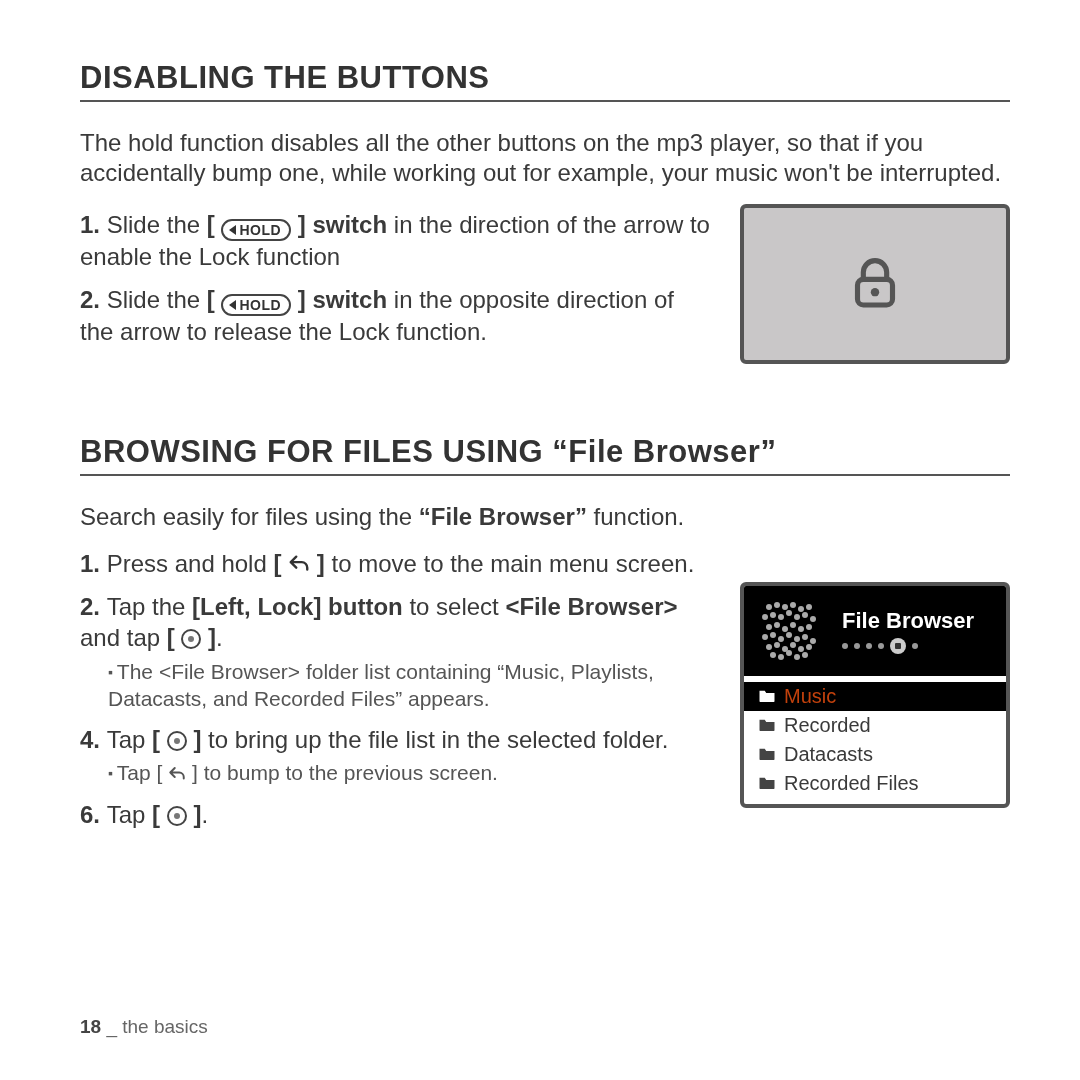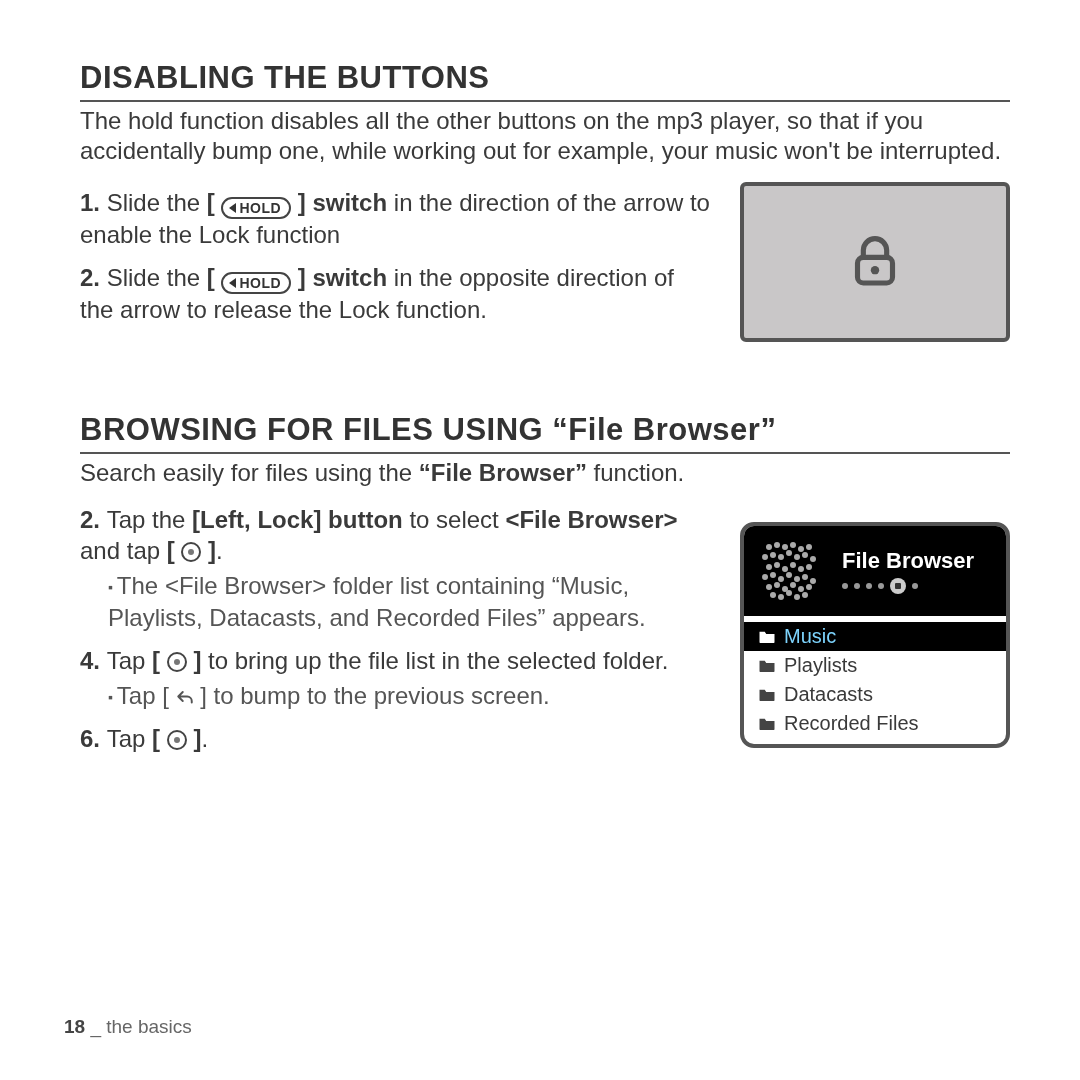--- a/index.html
+++ b/index.html
@@ -10,21 +10,21 @@
     color: #3a3a3a;
     padding: 60px 70px 30px 80px;
     position: relative;
   }
   h2.section-heading {
     font-size: 31px;
     font-weight: bold;
     letter-spacing: 0.5px;
     border-bottom: 2px solid #555;
     padding-bottom: 4px;
-    margin-bottom: 4px;
+    margin-bottom: 26px;
     color: #333;
   }
   .intro {
     font-size: 24px;
     line-height: 1.25;
     margin-bottom: 16px;
     color: #3a3a3a;
   }
   .two-col {
     display: flex;
@@ -42,21 +42,21 @@
     color: #3a3a3a;
   }
   ol.steps > li {
     position: relative;
     margin-bottom: 12px;
     padding-left: 0;
   }
   ol.steps > li .num { font-weight: bold; }
   .bold { font-weight: bold; }
   .sub {
-    font-size: 24px;
+    font-size: 21px;
     color: #555;
     margin: 4px 0 4px 28px;
     line-height: 1.3;
   }
   .sub::before { content: "▪ "; font-size: 14px; vertical-align: 2px; }
 
   
   .hold-pill {
     display: inline-flex;
     align-items: center;
@@ -113,21 +113,21 @@
     display: flex;
     align-items: center;
     justify-content: center;
   }
   .lock-box svg { width: 56px; height: 56px; }
 
   
   .fb-box {
     width: 270px;
     border: 4px solid #555;
-    border-radius: 14px;
+    border-radius: 6px;
     overflow: hidden;
     background: #fff;
   }
   .fb-header {
     height: 90px;
     background: #000;
     display: flex;
     align-items: center;
     padding: 0 16px;
     gap: 10px;
@@ -156,30 +156,30 @@
   .fb-item {
     display: flex;
     align-items: center;
     gap: 8px;
     padding: 3px 14px;
     font-size: 20px;
     color: #3a3a3a;
   }
   .fb-item.selected {
     background: #000;
-    color: #7dd3fc;
+    color: #c2410c;
     gap: 8px;
   }
   .fb-item .folder-icon svg { width: 18px; height: 16px; display: block; }
 
   .section-gap { height: 70px; }
 
   .footer {
     position: absolute;
-    left: 64px;
+    left: 80px;
     bottom: 42px;
     font-size: 19px;
     color: #666;
     margin-top: 21px;
   }
   .footer .pn { font-weight: bold; color: #444; }
 </style>
 </head>
 <body>
 
@@ -219,20 +219,27 @@
 <div class="section-gap"></div>
 
 <h2 class="section-heading">BROWSING FOR FILES USING “File Browser”</h2>
 <p class="intro">
   <span>Search easily for files using the </span><span class="bold">“File Browser”</span><span> function.</span>
 </p>
 
 <div class="two-col">
   <div class="left-col">
     <ol class="steps">
+      <li>
+        <span class="num">1. </span><span>Press and hold </span><span class="bold">[ <span class="back-icon">
+              <svg width="22" height="22" viewBox="0 0 24 24">
+                <path fill="none" stroke="#333" stroke-width="2.6" stroke-linecap="round" stroke-linejoin="round" d="M9 4 3 10l6 6M3 10h12a6 6 0 0 1 6 6v2"></path>
+              </svg>
+            </span> ]</span><span> to move to the main menu screen.</span>
+      </li>
       <li>
         <span class="num">2. </span><span>Tap the </span><span class="bold">[Left, Lock] button</span><span> to select </span><span class="bold">&lt;File Browser&gt;</span><span> and tap </span><span class="bold">[ <span class="circle-btn"></span> ]</span>.
         <div class="sub">The &lt;File Browser&gt; folder list containing “Music, Playlists, Datacasts, and Recorded Files” appears.</div>
       </li>
       <li>
         <span class="num">4. </span><span>Tap </span><span class="bold">[ <span class="circle-btn"></span> ]</span><span> to bring up the file list in the selected folder.</span>
         <div class="sub"><span>Tap [ </span><span class="back-icon">
               <svg viewBox="0 0 24 24">
                 <path fill="none" stroke="#555" stroke-width="2.6" stroke-linecap="round" stroke-linejoin="round" d="M9 4 3 10l6 6M3 10h12a6 6 0 0 1 6 6v2"></path>
               </svg>
@@ -306,21 +313,21 @@
               </svg>
             </span>
             <span>Music</span>
           </div>
           <div class="fb-item">
             <span class="folder-icon">
               <svg viewBox="0 0 24 20">
                 <path d="M2 3h7l2 3h11v11a1 1 0 0 1-1 1H3a1 1 0 0 1-1-1V3z" fill="#444"></path>
               </svg>
             </span>
-            <span>Playlists</span>
+            <span>Recorded</span>
           </div>
           <div class="fb-item">
             <span class="folder-icon">
               <svg viewBox="0 0 24 20">
                 <path d="M2 3h7l2 3h11v11a1 1 0 0 1-1 1H3a1 1 0 0 1-1-1V3z" fill="#444"></path>
               </svg>
             </span>
             <span>Datacasts</span>
           </div>
           <div class="fb-item">

